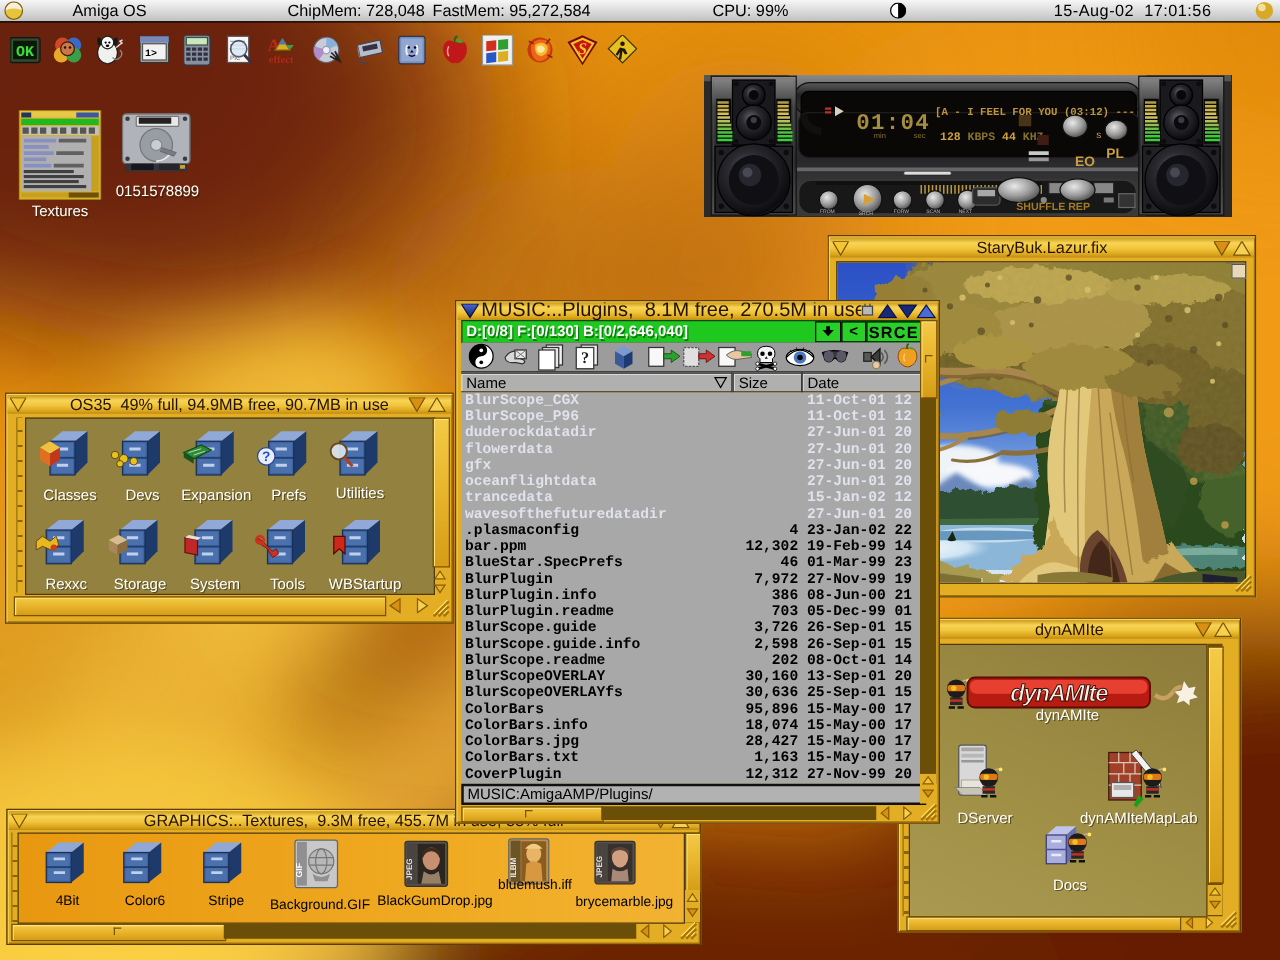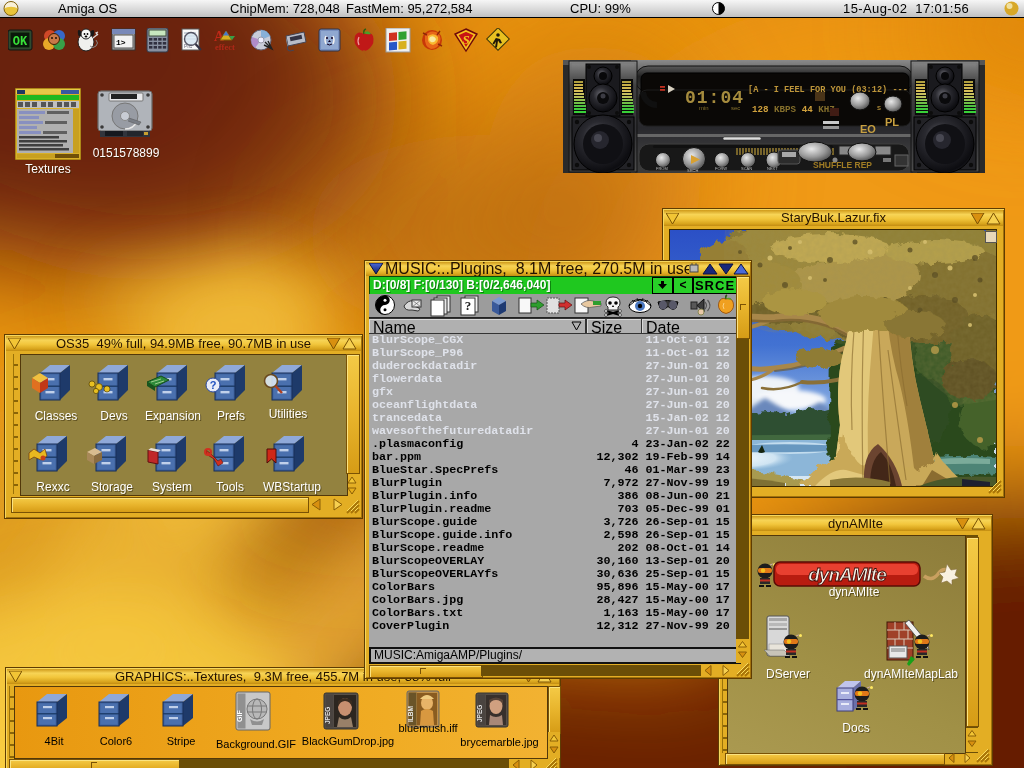--- a/index.html
+++ b/index.html
@@ -1,21 +1,21 @@
 <!DOCTYPE html>
 <html><head>
 <meta charset="utf-8">
 <style>
 html,body{margin:0;padding:0;}
 body{width:1024px;height:768px;overflow:hidden;position:relative;
  font-family:"Liberation Sans",sans-serif;background:#e8920f;}
 .abs{position:absolute;}
 
 .win{position:absolute;background:#e3ae24;border:1px solid #5e3c02;
- box-shadow:inset 1px 1px 0 #f6d75e, inset -1px -1px 0 #a3720c;margin-top:20px;}
+ box-shadow:inset 1px 1px 0 #f6d75e, inset -1px -1px 0 #a3720c;}
 .tbar{position:absolute;left:1px;right:1px;top:1px;height:15px;
  background:linear-gradient(180deg,#cf9a1a 0%,#f7d456 28%,#f2c63c 55%,#d9a51d 85%,#c28c12 100%);
  color:#231200;font-size:13px;line-height:15px;text-align:center;white-space:nowrap;overflow:hidden;}
 .olive{background:#93823f;}
 .lbl{position:absolute;color:#fff;font-size:12px;text-align:center;white-space:nowrap;
  text-shadow:1px 1px 0 rgba(40,30,0,.55);}
 .lbl2{position:absolute;color:#000;font-size:11px;text-align:center;white-space:nowrap;}
 
 .sthumb{position:absolute;background:linear-gradient(180deg,#f4ca46,#e8b42c 50%,#d69c16);
  border:1px solid #7a5204;box-shadow:inset 1px 1px 0 #fbe381;}
@@ -1160,21 +1160,21 @@
         </g>
    <g transform="translate(348,1)">
           <path d="M9 4 Q4 2 2 7 Q0 13 5 17 Q9 20 13 17 Q18 13 16 7 Q14 2 9 4" fill="#f0a020" stroke="#904808" stroke-width=".8"></path>
           <path d="M9 4 Q8 1 10 0" stroke="#306010" stroke-width="1.5" fill="none"></path>
           <path d="M9 4 q4 -3 6 1" fill="#58a028" stroke="none"></path>
           <path d="M7 8 q-2 3 0 6" stroke="#fbd080" fill="none"></path>
         </g>
   </svg>
  </div>
 
- <div class="abs" style="left:4px;top:57px;width:368px;height:15px;background:#b0b0b0;font-size:16px;color:#000">
+ <div class="abs" style="left:4px;top:57px;width:368px;height:15px;background:#b0b0b0;font-size:12px;color:#000">
   <div class="abs" style="left:0;top:0;width:216px;height:14px;border:1px solid #333;border-left:none;box-shadow:inset 1px 1px 0 #d8d8d8">
         <span style="position:absolute;left:4px;top:0">Name</span>
    <svg class="abs" style="left:202px;top:2px" width="11" height="10">
           <path d="M1 1 H10 L5.5 9 Z" fill="none" stroke="#000"></path>
         </svg>
       </div>
   <div class="abs" style="left:217px;top:0;width:54px;height:14px;border:1px solid #333;box-shadow:inset 1px 1px 0 #d8d8d8">
         <span style="position:absolute;left:4px;top:0">Size</span>
       </div>
   <div class="abs" style="left:272px;top:0;width:96px;height:14px;border:1px solid #333;border-right:none;box-shadow:inset 1px 1px 0 #d8d8d8">
@@ -1196,20 +1196,21 @@
 <div style="color:#000">BlueStar.SpecPrefs                  46 01-Mar-99 23</div>
 <div style="color:#000">BlurPlugin                       7,972 27-Nov-99 19</div>
 <div style="color:#000">BlurPlugin.info                    386 08-Jun-00 21</div>
 <div style="color:#000">BlurPlugin.readme                  703 05-Dec-99 01</div>
 <div style="color:#000">BlurScope.guide                  3,726 26-Sep-01 15</div>
 <div style="color:#000">BlurScope.guide.info             2,598 26-Sep-01 15</div>
 <div style="color:#000">BlurScope.readme                   202 08-Oct-01 14</div>
 <div style="color:#000">BlurScopeOVERLAY                30,160 13-Sep-01 20</div>
 <div style="color:#000">BlurScopeOVERLAYfs              30,636 25-Sep-01 15</div>
 <div style="color:#000">ColorBars                       95,896 15-May-00 17</div>
+<div style="color:#000">ColorBars.info                  18,074 15-May-00 17</div>
 <div style="color:#000">ColorBars.jpg                   28,427 15-May-00 17</div>
 <div style="color:#000">ColorBars.txt                    1,163 15-May-00 17</div>
 <div style="color:#000">CoverPlugin                     12,312 27-Nov-99 20</div>
  </div>
 
  <div class="abs" style="left:4px;top:386px;width:372px;height:17px;background:#b2b2b2;border:2px solid #111;box-sizing:border-box;font-size:12px;color:#000;line-height:13px;padding-left:3px">MUSIC:AmigaAMP/Plugins/</div>
 
  <div class="abs" style="left:371px;top:15px;width:13px;height:371px;background:#6b4e07"></div>
  <div class="sthumb" style="left:371px;top:15px;width:12px;height:61px"></div>
  <div class="abs" style="left:375px;top:43px;width:5px;height:5px;border:1px solid #7a5204;border-right:none;border-bottom:none"></div>

